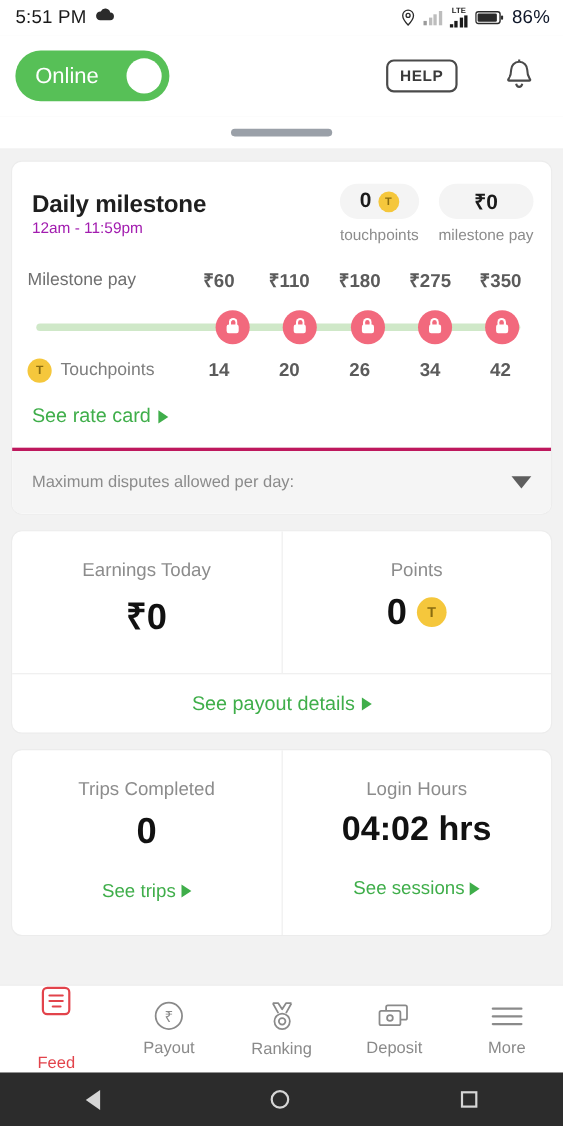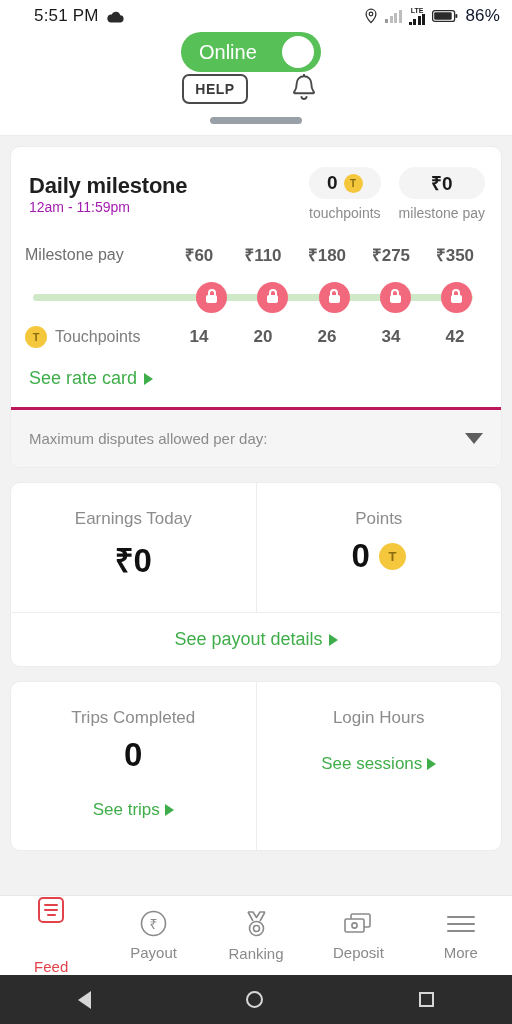--- a/index.html
+++ b/index.html
@@ -22,21 +22,21 @@
 
   
   .statusbar {
     height: 32px;
     background: #ffffff;
     display: flex;
     align-items: center;
     justify-content: space-between;
     padding: 0 12px 0 14px;
   }
-  .sb-left { display: flex; align-items: center; gap: 8px; margin-left: 20px; }
+  .sb-left { display: flex; align-items: flex-start; gap: 8px; }
   .sb-time { font-size: 17px; color: #1a1a1a; letter-spacing: .2px; }
   .sb-right { display: flex; align-items: center; gap: 7px; }
   .sb-batt-text { font-size: 17px; color: #0f172a; letter-spacing: .2px; }
   .sig-weak { display: flex; align-items: flex-end; gap: 1.5px; height: 13px; }
   .sig-weak i { display: block; width: 3px; background: #bdbdbd; }
   .sig-weak i:nth-child(1) { height: 4px; background: #9a9a9a; }
   .sig-weak i:nth-child(2) { height: 7px; }
   .sig-weak i:nth-child(3) { height: 10px; }
   .sig-weak i:nth-child(4) { height: 13px; }
   .lte-wrap { display: flex; flex-direction: column; align-items: center; }
@@ -49,21 +49,20 @@
   .sig-strong i:nth-child(4) { height: 11px; }
 
   
   .appbar {
     height: 74px;
     background: #ffffff;
     display: flex;
     align-items: center;
     justify-content: space-between;
     padding: 0 24px 0 14px;
-    flex-direction: column;
   }
   .toggle {
     width: 140px;
     height: 46px;
     border-radius: 23px;
     background: #57c057;
     display: flex;
     align-items: center;
     justify-content: space-between;
     padding: 0 7px 0 18px;
@@ -495,20 +494,21 @@
         <div class="metric">
           <div class="metric-label">Trips Completed</div>
           <div class="metric-value">0</div>
           <div class="metric-link">
             <span>See trips</span>
             <span class="tri"></span>
           </div>
         </div>
         <div class="metric">
           <div class="metric-label">Login Hours</div>
+          <div class="metric-value small">04:02 hrs</div>
           <div class="metric-link">
             <span>See sessions</span>
             <span class="tri"></span>
           </div>
         </div>
       </div>
     </div>
 
   </div>
 

